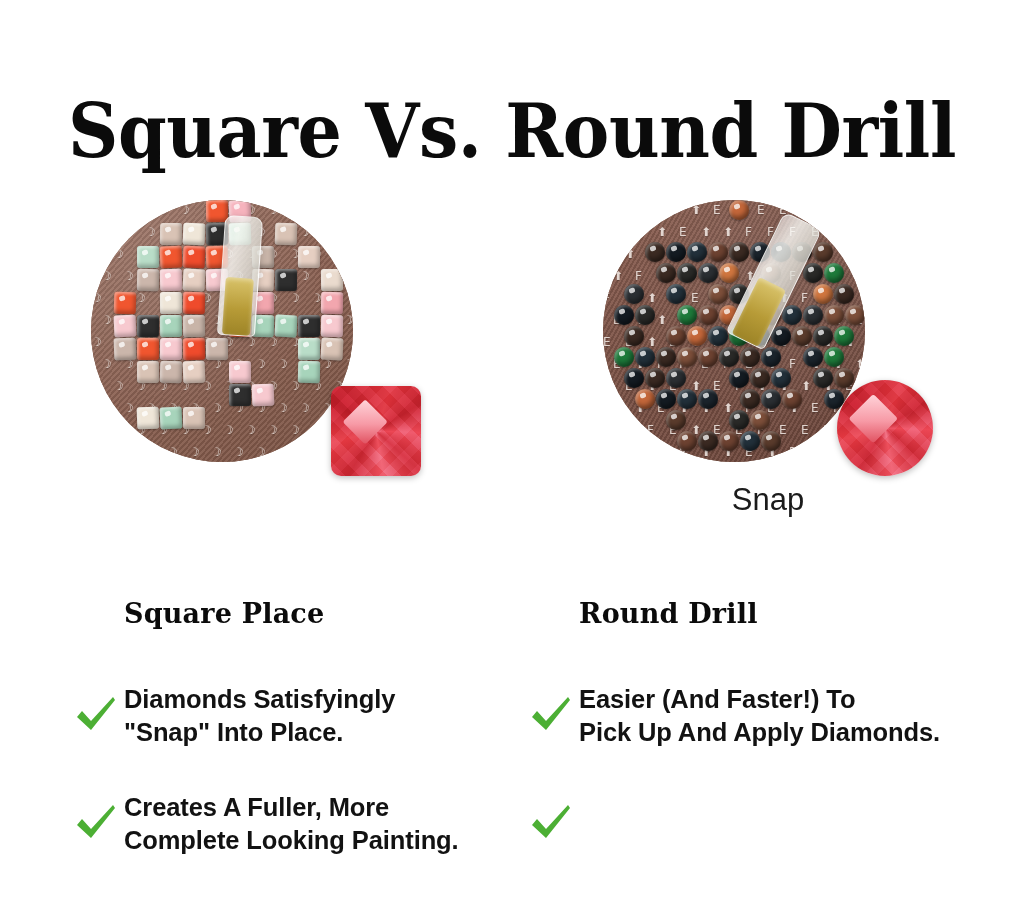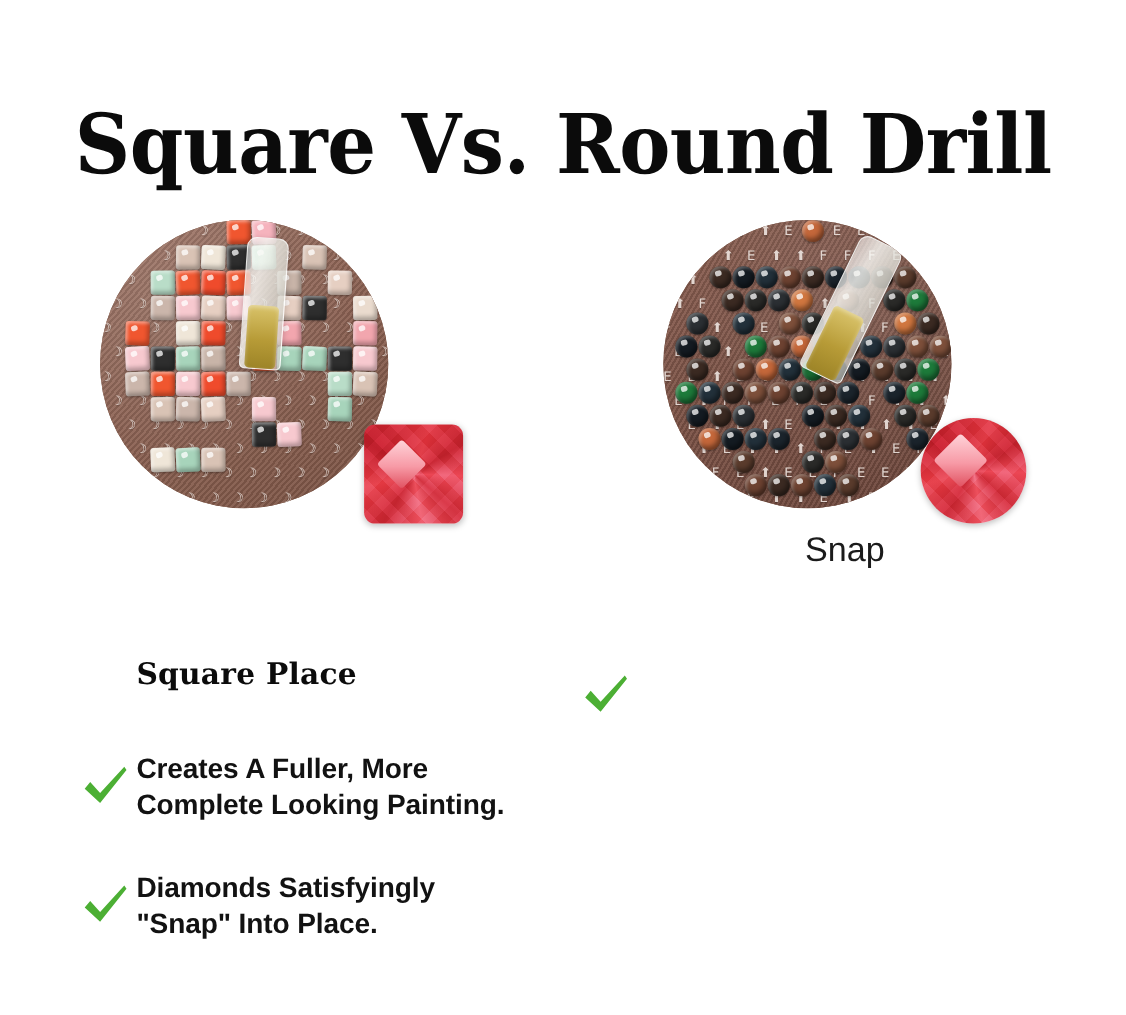--- a/index.html
+++ b/index.html
@@ -741,35 +741,43 @@
 
 <div class="panels">
 
   <div class="panel left">
     <h2 class="panel-heading">Square Place</h2>
 
     <div class="benefit">
       <svg class="check-icon" viewBox="0 0 44 44">
         <path d="M3 24 L8 18 L17 28 L39 4 L41 7 L17 37 Z" fill="#4caf34"></path>
       </svg>
-      <span class="benefit-text">Creates A Fuller, More
-Complete Looking Painting.</span>
+      <span class="benefit-text">Diamonds Satisfyingly
+"Snap" Into Place.</span>
     </div>
 
     <div class="benefit">
       <svg class="check-icon" viewBox="0 0 44 44">
         <path d="M3 24 L8 18 L17 28 L39 4 L41 7 L17 37 Z" fill="#4caf34"></path>
       </svg>
-      <span class="benefit-text">Diamonds Satisfyingly
-"Snap" Into Place.</span>
+      <span class="benefit-text">Creates A Fuller, More
+Complete Looking Painting.</span>
     </div>
   </div>
 
   <div class="panel right">
-
+    <h2 class="panel-heading">Round Drill</h2>
+
+    <div class="benefit">
+      <svg class="check-icon" viewBox="0 0 44 44">
+        <path d="M3 24 L8 18 L17 28 L39 4 L41 7 L17 37 Z" fill="#4caf34"></path>
+      </svg>
+      <span class="benefit-text">Easier (And Faster!) To
+Pick Up And Apply Diamonds.</span>
+    </div>
 
     <div class="benefit">
       <svg class="check-icon" viewBox="0 0 44 44">
         <path d="M3 24 L8 18 L17 28 L39 4 L41 7 L17 37 Z" fill="#4caf34"></path>
       </svg>
     </div>
   </div>
 </div>
 
 </body></html>

